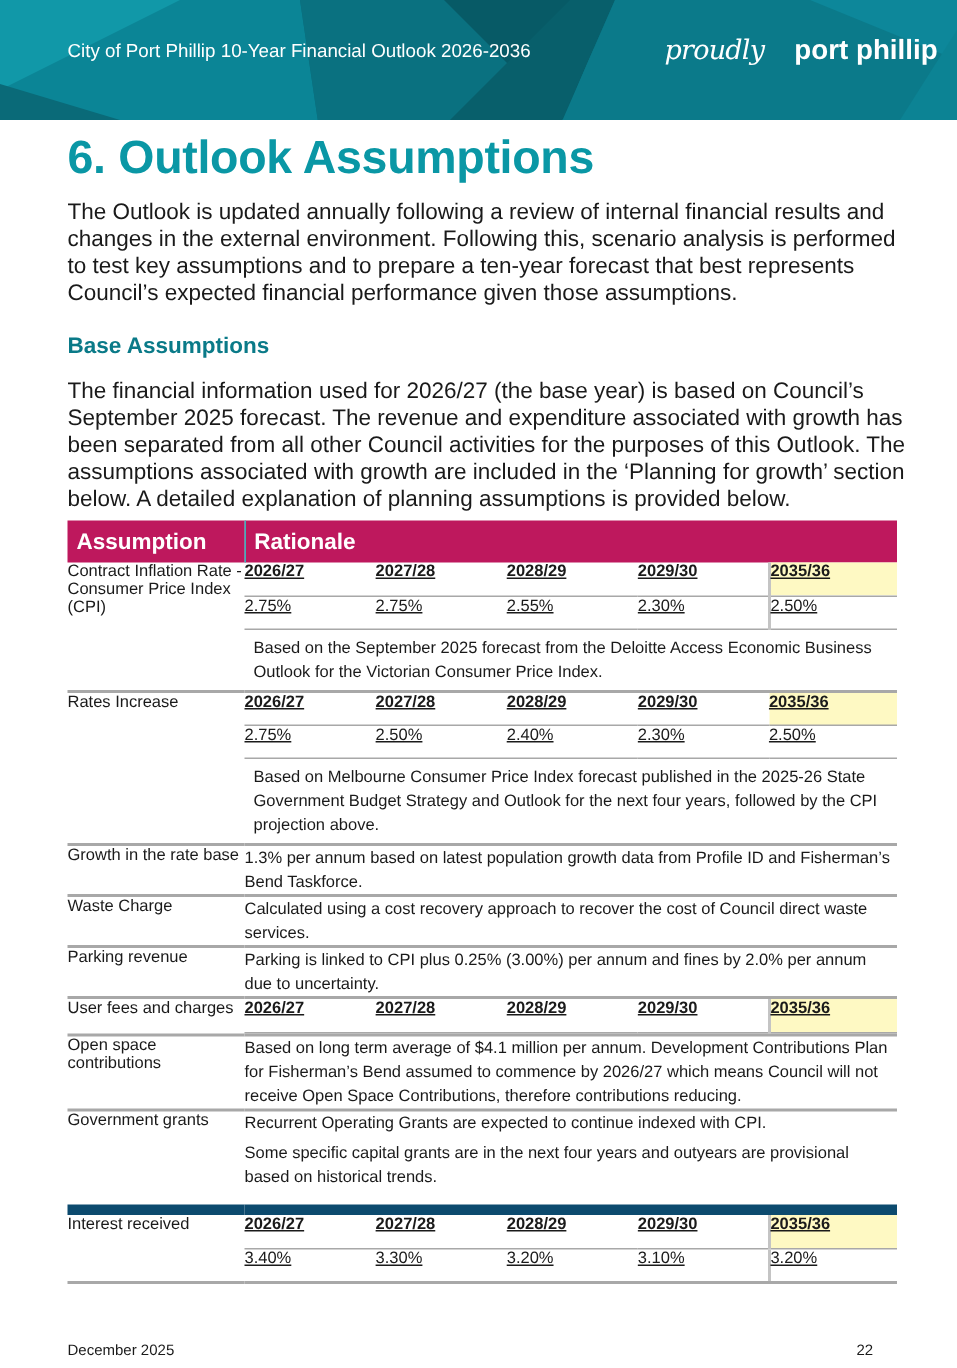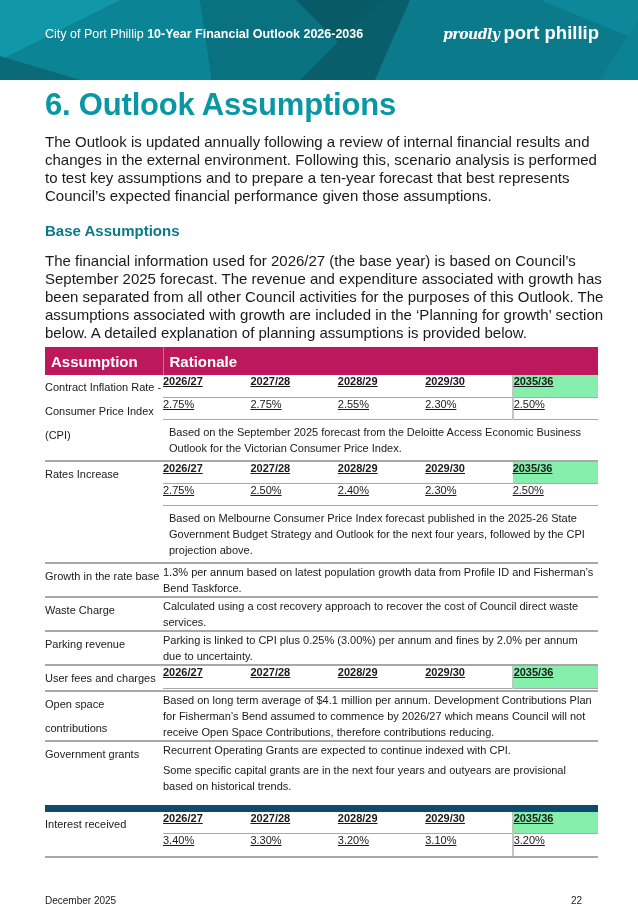--- a/index.html
+++ b/index.html
@@ -8,26 +8,26 @@
 
     .banner {
       position: absolute; left: 0; top: 0; width: 638px; height: 80px;
       background: #0a6f7e; overflow: hidden;
     }
     .banner svg.bg { position: absolute; left: 0; top: 0; }
     .banner-title {
       position: absolute; left: 45px; top: 27px; font-size: 12.5px; color: #ffffff;
       white-space: nowrap;
     }
-    .banner-title b { font-weight: bold; }
+    .banner-title b { font-weight: normal; }
     .logo {
       position: absolute; left: 443px; top: 22px; color: #fff; white-space: nowrap;
       display: flex; align-items: baseline;
     }
-    .logo .script { font-family: "DejaVu Serif", serif; font-style: italic; font-size: 14px; letter-spacing: -0.5px; margin-right: 4px; font-weight: bold; }
+    .logo .script { font-family: "DejaVu Serif", serif; font-style: italic; font-size: 18px; letter-spacing: -0.5px; margin-right: 20px; }
     .logo .bold { font-weight: bold; font-size: 18.5px; }
 
     .page-title {
       position: absolute; left: 45px; top: 87px; font-size: 31px; font-weight: bold;
       color: #0a97a5; letter-spacing: -0.2px;
     }
     .para {
       position: absolute; left: 45px; width: 560px; font-size: 15px; line-height: 18px; color: #1a1a1a;
     }
     .intro { top: 133px; }
@@ -39,28 +39,28 @@
     table.assump {
       position: absolute; left: 45px; top: 347px; width: 553px; border-collapse: collapse;
       font-size: 11px; color: #1a1a1a;
     }
     table.assump th {
       background: #be185d; color: #fff; text-align: left; font-weight: bold;
       font-size: 15px; height: 28px; padding: 0 6px;
     }
     table.assump th.c1 { width: 118px; border-right: 1px solid #3cb0bc; }
     table.assump td { vertical-align: top; padding: 0; }
-    td.label { padding: 4px 6px 4px 6px; line-height: 24px; width: 118px; }
+    td.label { padding: 4px 6px 4px 6px; line-height: 12px; width: 118px; }
     tr.row > td { border-bottom: 2px solid #a8a8a8; }
 
     .years { width: 100%; border-collapse: collapse; text-decoration: underline; }
     .years td { padding: 4px 6px; height: 22px; vertical-align: middle; font-size: 11px; }
     .years tr.yh td { font-weight: bold; border-bottom: 1px solid #a8a8a8; }
     .years tr.yv td { border-bottom: 1px solid #a8a8a8; }
-    .years td.last { background: #86efac; border-left: 2px solid #c4c4c4; width: 84px; }
+    .years td.last { background: #fef9c3; border-left: 2px solid #c4c4c4; width: 84px; }
     .years tr.yv td.last { background: #ffffff; }
     .years tr.nobottom td { border-bottom: none; }
     .years td.y { width: 86px; }
     .rtext { padding: 4px 6px; line-height: 16px; }
     .rtext p + p { margin-top: 4px; }
     .spacer-row td { height: 14px; }
 
     .footer-left { position: absolute; left: 45px; top: 895px; font-size: 10px; color: #1a1a1a; }
     .footer-right { position: absolute; left: 571px; top: 895px; font-size: 10px; color: #1a1a1a; }
   </style>

